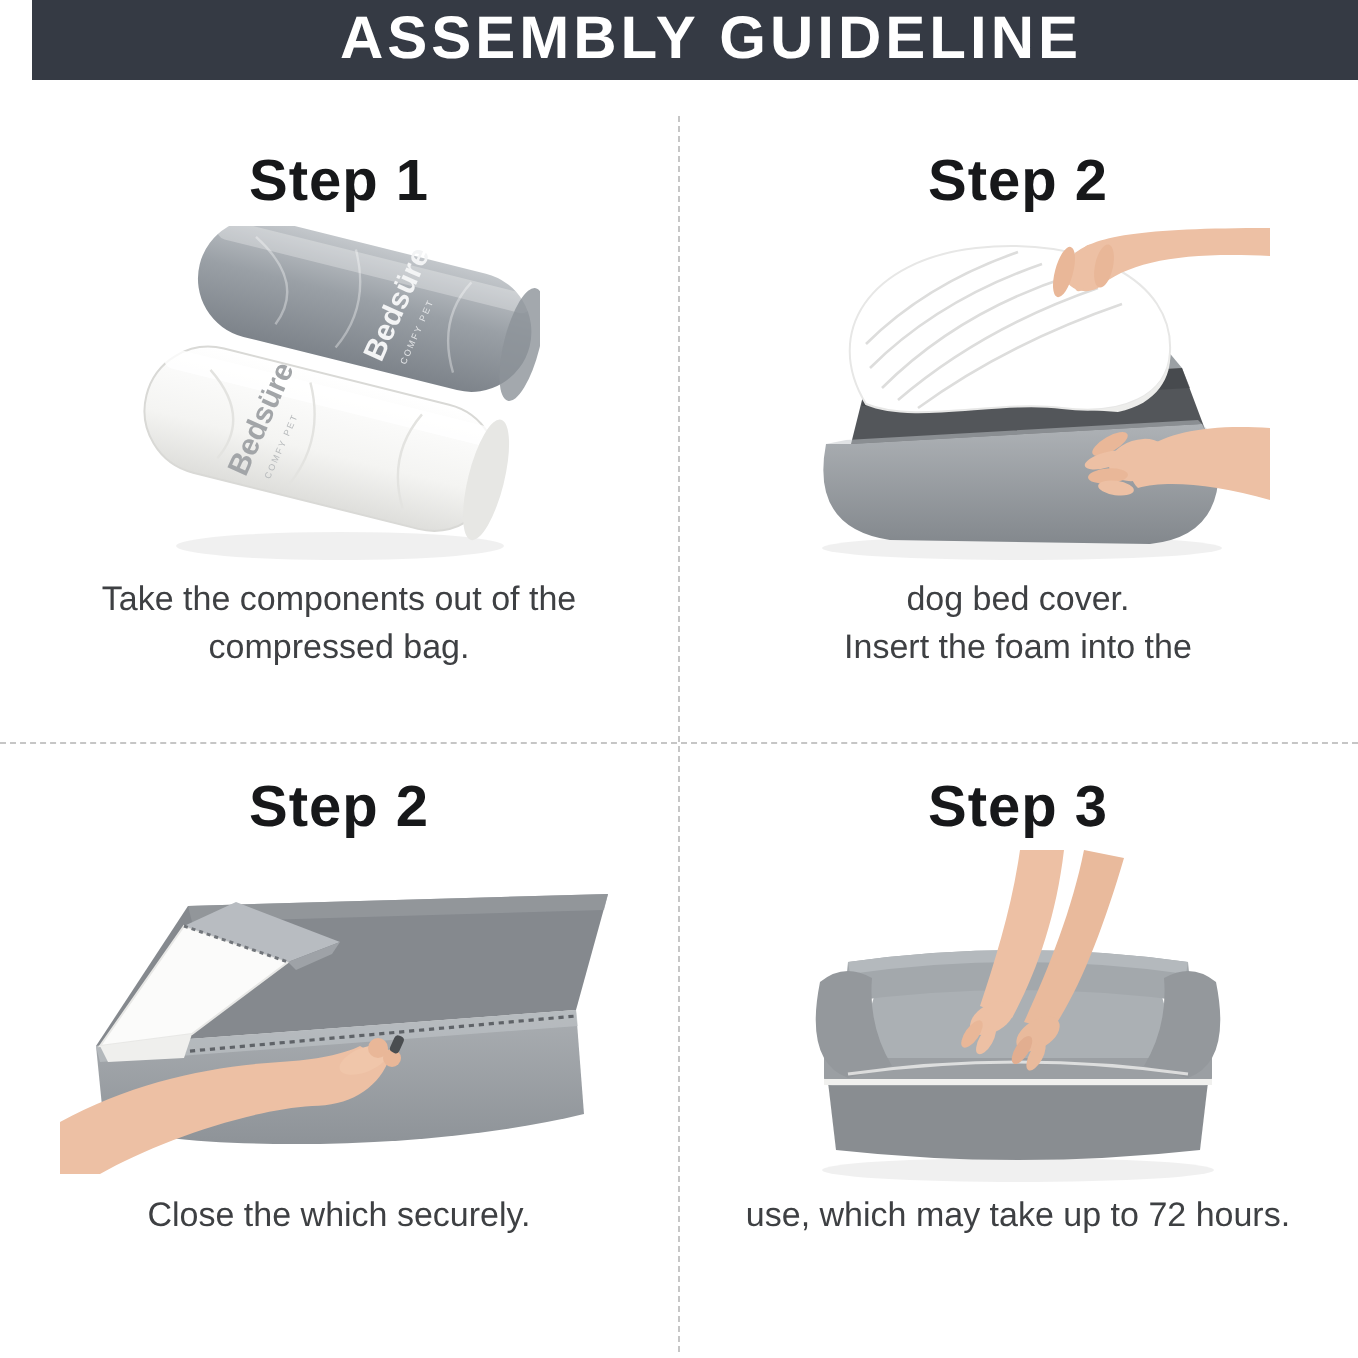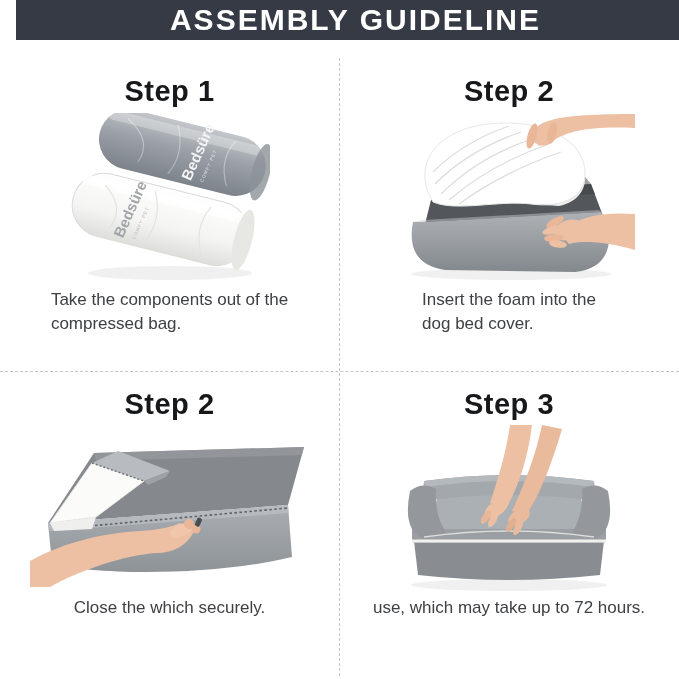--- a/index.html
+++ b/index.html
@@ -27,21 +27,21 @@
   }
   .q1{left:0;top:58px;width:339px;height:313px;}
   .q2{left:339px;top:58px;width:340px;height:313px;}
   .q3{left:0;top:371px;width:339px;height:308px;}
   .q4{left:339px;top:371px;width:340px;height:308px;}
   .step-title{
     margin-top:17px;font-size:29px;font-weight:bold;color:#17181a;letter-spacing:0.5px;
   }
   .illus{flex:1;display:flex;align-items:center;justify-content:center;width:100%;}
   .caption{
-    height:48px;margin-bottom:35px;text-align:left;color:#3e4043;
+    height:48px;margin-bottom:35px;text-align:center;color:#3e4043;
     font-size:17px;line-height:1.42;
   }
   svg{display:block;}
 </style>
 </head>
 <body>
 
 <div class="canvas">
 
   <div class="banner">
@@ -127,22 +127,22 @@
           <path d="M252,100 C222,98 202,102 190,110 C182,116 180,124 186,130 C200,126 224,128 252,136 Z" fill="#edc0a4"></path>
           <ellipse cx="186" cy="116" rx="15" ry="10" transform="rotate(-18 186 116)" fill="#edc0a4"></ellipse>
           <ellipse cx="172" cy="108" rx="10" ry="3.8" transform="rotate(-30 172 108)" fill="#e9b798"></ellipse>
           <ellipse cx="170" cy="116" rx="11" ry="3.8" transform="rotate(-16 170 116)" fill="#edc0a4"></ellipse>
           <ellipse cx="171" cy="124" rx="10" ry="3.8" transform="rotate(-4 171 124)" fill="#e9b798"></ellipse>
           <ellipse cx="175" cy="130" rx="9" ry="3.6" transform="rotate(8 175 130)" fill="#edc0a4"></ellipse>
         </g>
       </svg>
     </div>
     <div class="caption">
+      <div>dog bed cover.</div>
       <div>Insert the foam into the</div>
-      <div>dog bed cover.</div>
     </div>
   </div>
 
   <div class="quad q3">
     <div class="step-title">Step 2</div>
     <div class="illus">
       <svg width="280" height="156" viewBox="0 0 280 156">
         <defs>
           <linearGradient id="gSide3" x1="0" y1="0" x2="0" y2="1">
             <stop offset="0" stop-color="#aaaeb2"></stop>

